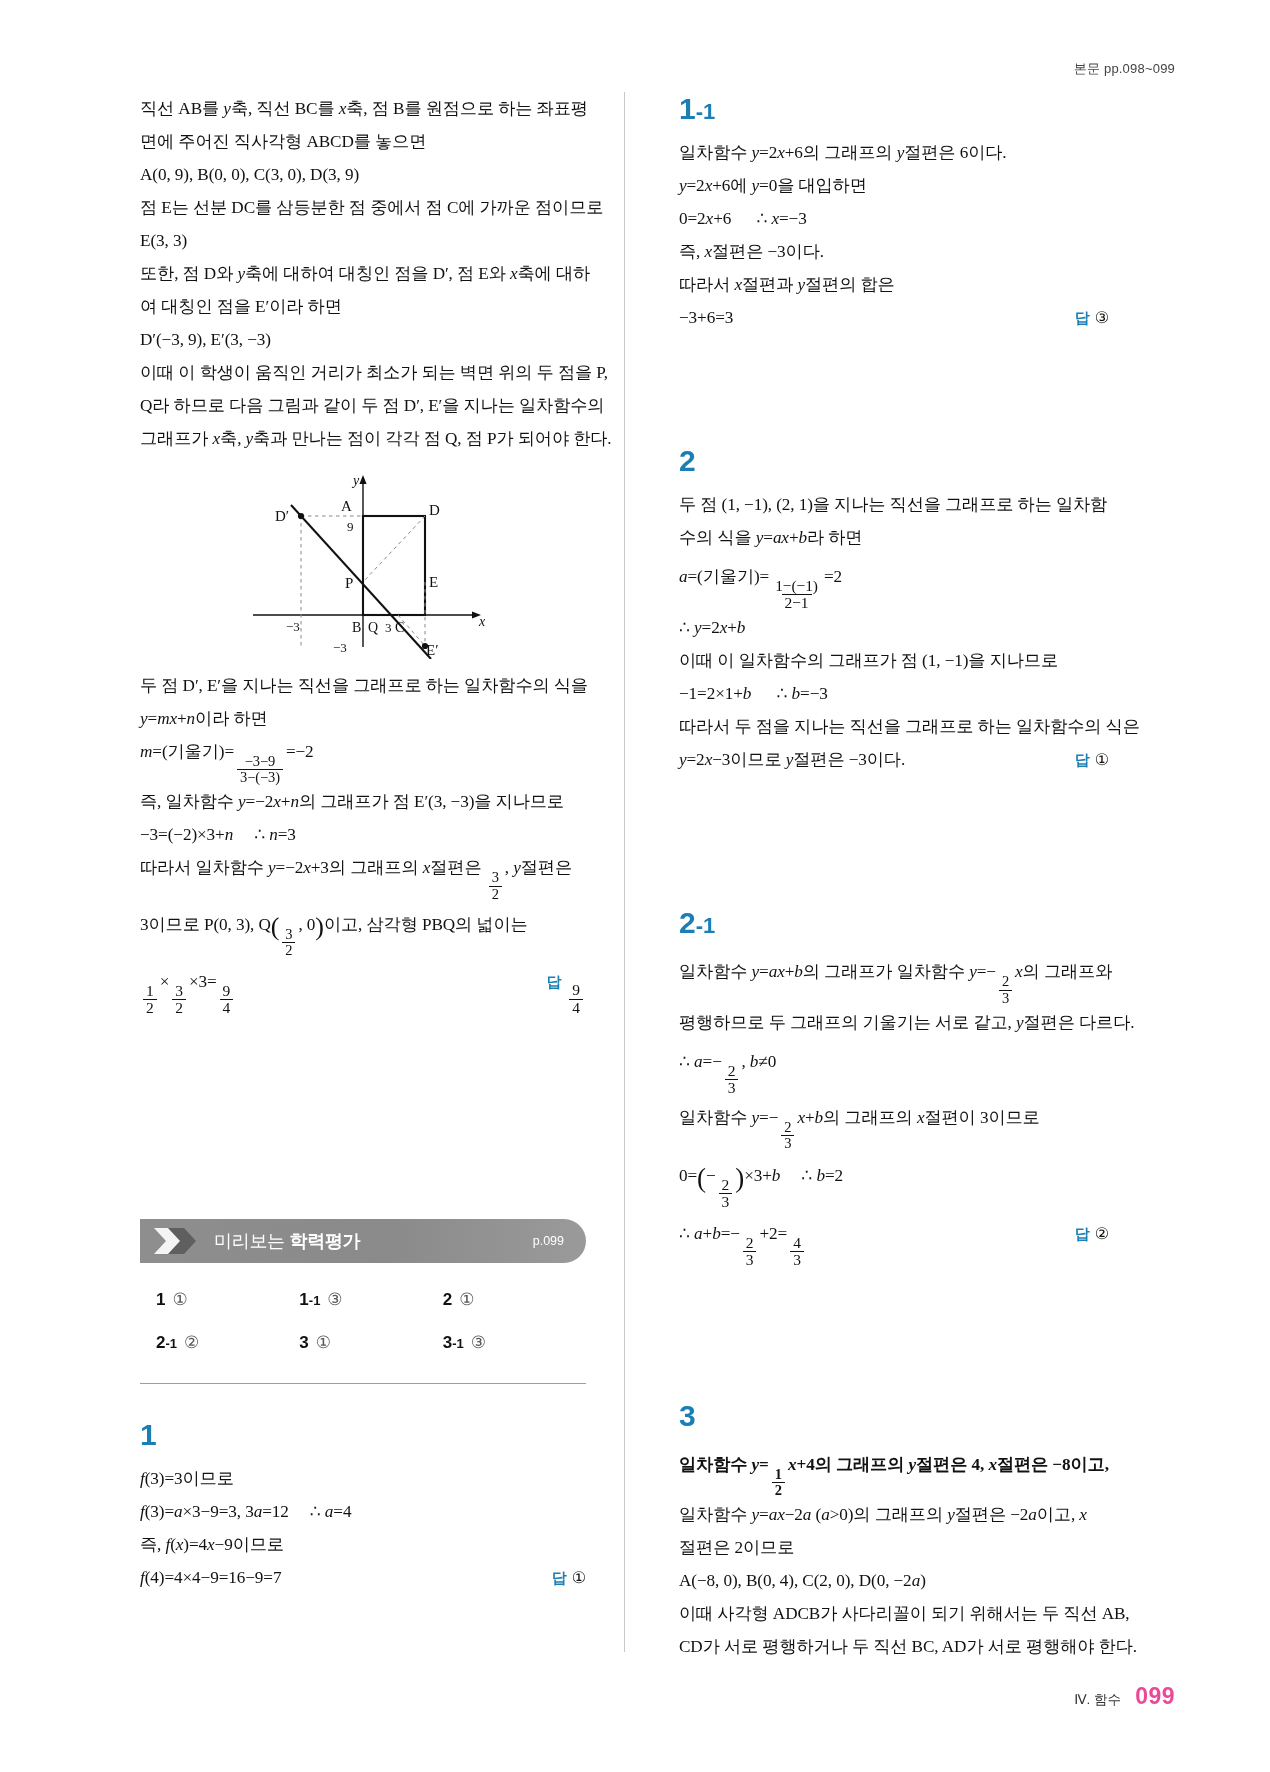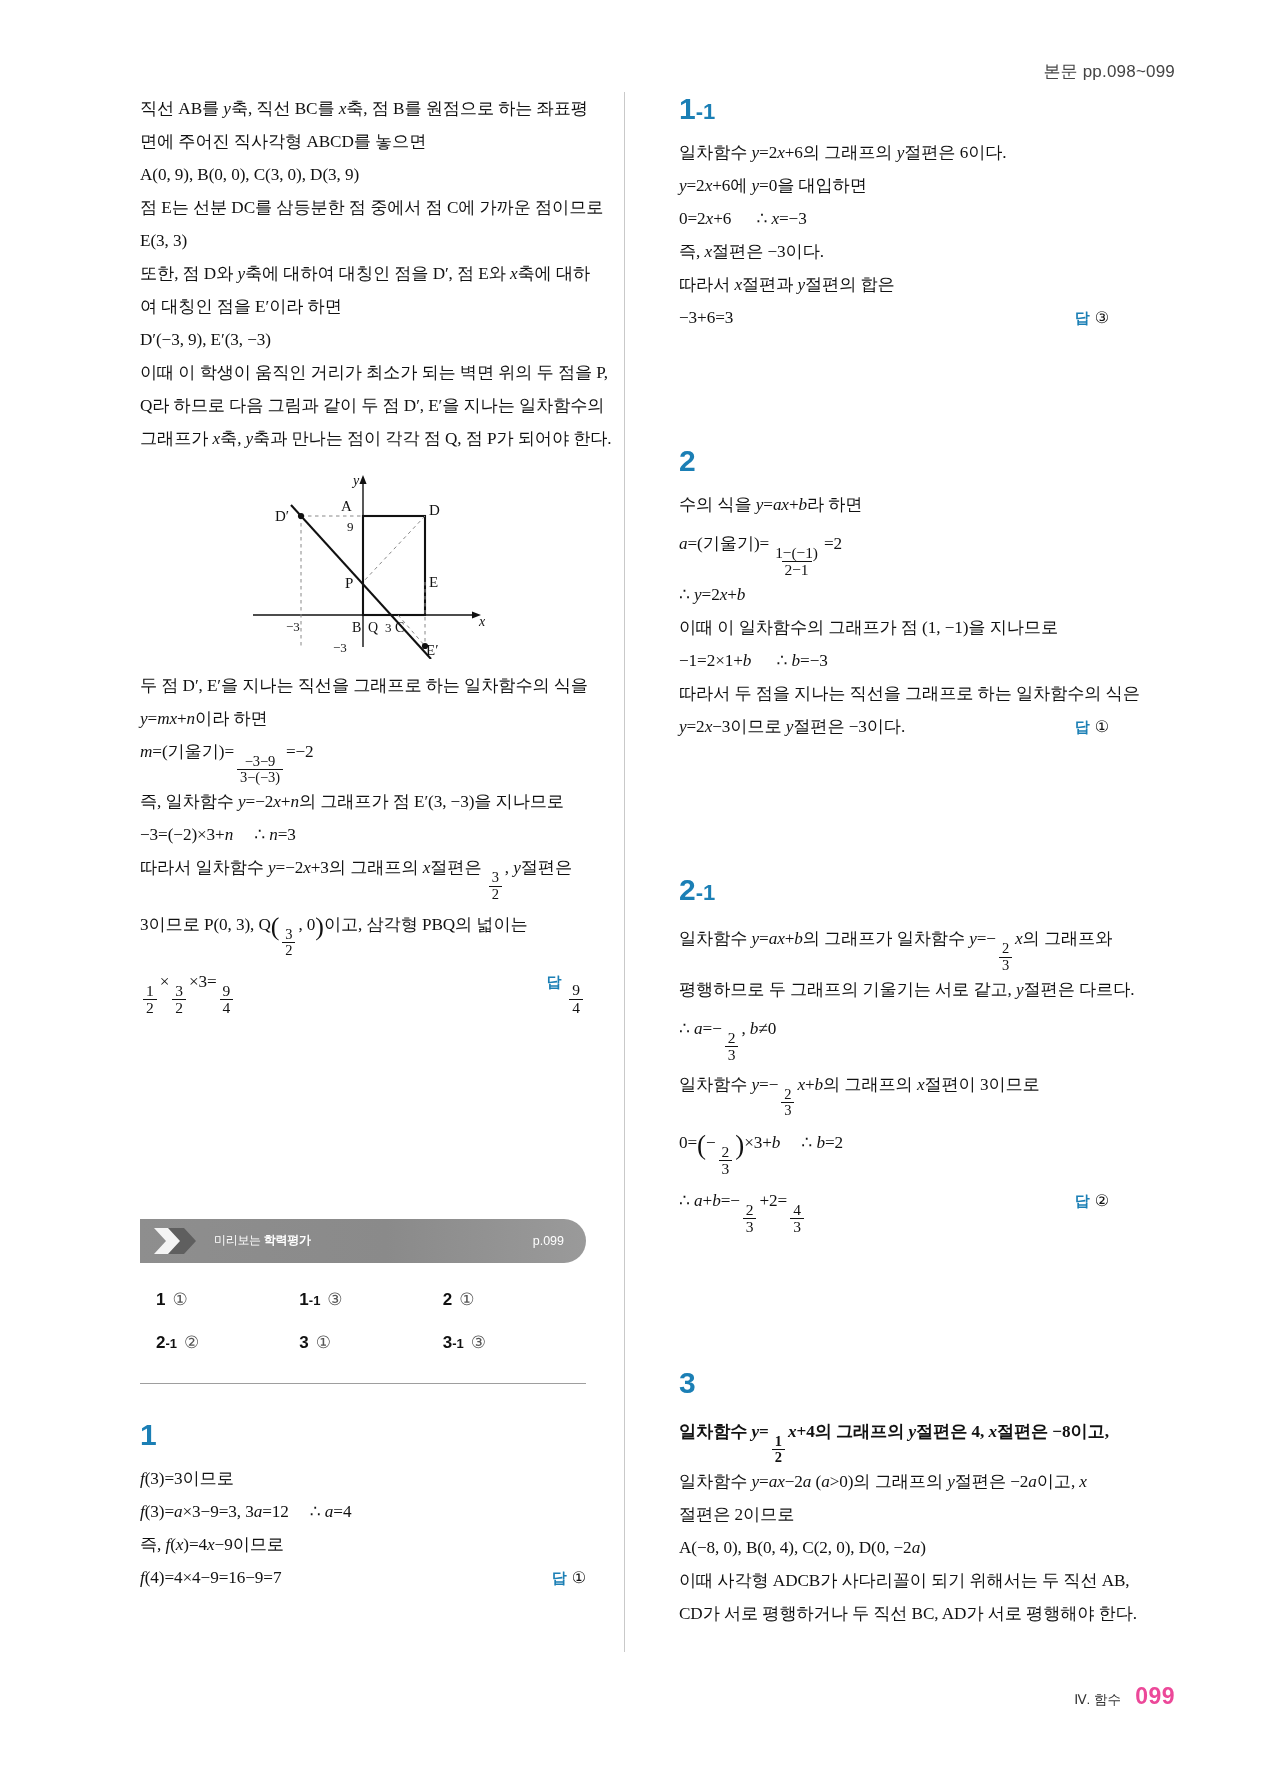--- a/index.html
+++ b/index.html
@@ -11,21 +11,21 @@
     color:#111;
     position:relative;
     overflow:hidden;
   }
   .page { position:absolute; inset:0; }
 
   
   .header-ref {
     position:absolute; top:60px; right:95px;
     font-family:"Liberation Sans", sans-serif;
-    font-size:17px; color:#444; letter-spacing:.2px;
+    font-size:13px; color:#444; letter-spacing:.2px;
   }
 
   
   .columns {
     position:absolute; left:140px; top:92px;
     width:1018px; height:1560px;
     display:flex;
   }
   .col { width:470px; }
   .col-left { padding-right:24px; }
@@ -85,21 +85,21 @@
     height:44px;
     background:linear-gradient(90deg,#8e8e8e 0%, #8a8a8a 55%, #9a9a9a 100%);
     border-radius:0 22px 22px 0;
     display:flex; align-items:center;
     margin-top:10px;
   }
   .banner .chev { margin-left:14px; display:flex; }
   .banner .chev svg { display:block; }
   .banner .title {
     color:#fff; font-family:"Liberation Sans", sans-serif;
-    font-size:12px; margin-left:14px; letter-spacing:-0.3px;
+    font-size:18px; margin-left:14px; letter-spacing:-0.3px;
   }
   .banner .title b { font-weight:bold; }
   .banner .pref {
     margin-left:auto; margin-right:22px;
     color:#ffffff; font-family:"Liberation Sans", sans-serif;
     font-size:12.5px;
     padding-left:8px;
   }
 
   
@@ -300,20 +300,21 @@
             <span class="lbl">답</span><span class="val">③</span>
           </span>
         </div>
       </div>
 
       <div class="gap-xl"></div>
       <div class="gap-s"></div>
 
       <div>
         <div class="pnum">2</div>
+        <div class="ln">두 점 (1, −1), (2, 1)을 지나는 직선을 그래프로 하는 일차함</div>
         <div class="ln">수의 식을 <i class="v">y</i>=<i class="v">ax</i>+<i class="v">b</i>라 하면</div>
         <div class="ln" style="line-height:46px;">
           <i class="v">a</i>=(기울기)=<span class="frac big">
               <span class="num">1−(−1)</span>
               <span class="den">2−1</span>
             </span>=2
         </div>
         <div class="ln">∴ <i class="v">y</i>=2<i class="v">x</i>+<i class="v">b</i></div>
         <div class="ln">이때 이 일차함수의 그래프가 점 (1, −1)을 지나므로</div>
         <div class="ln">−1=2×1+<i class="v">b</i> &nbsp;&nbsp;&nbsp;&nbsp; ∴ <i class="v">b</i>=−3</div>

